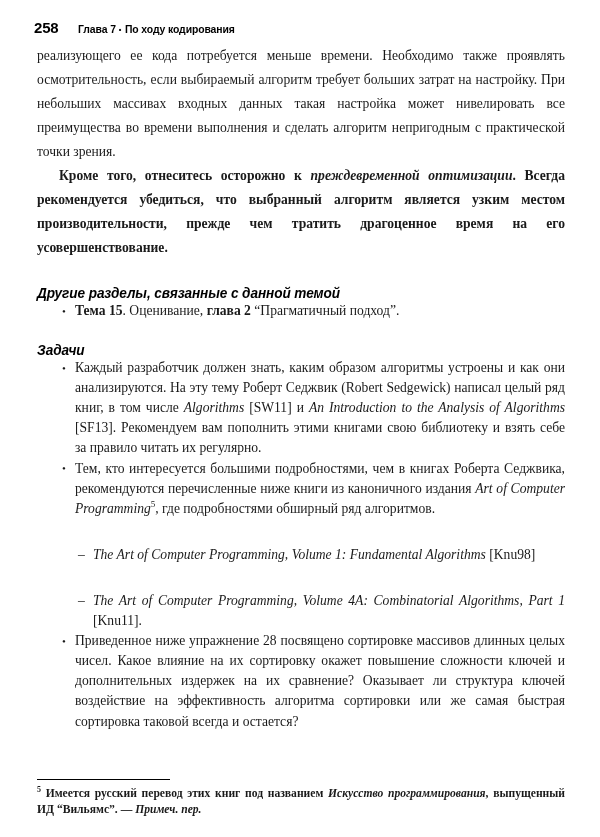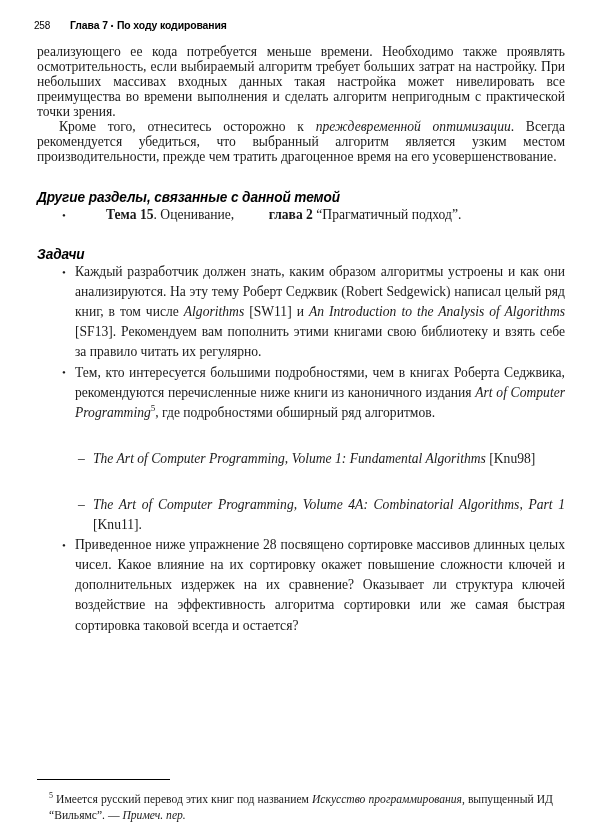--- a/index.html
+++ b/index.html
@@ -26,22 +26,22 @@
   .running-head {
     position: absolute;
     left: 34px;
     top: 19px;
     display: flex;
     align-items: baseline;
     white-space: nowrap;
   }
   .folio {
     font-family: "Liberation Sans", "DejaVu Sans", sans-serif;
-    font-weight: normal;
-    font-size: 10px;
+    font-weight: bold;
+    font-size: 15px;
     letter-spacing: -0.2px;
     color: #000;
   }
   .head-title {
     font-family: "Liberation Sans", "DejaVu Sans", sans-serif;
     font-weight: bold;
     font-size: 11.2px;
     color: #000;
     margin-left: 20px;
     letter-spacing: -0.1px;
@@ -60,31 +60,32 @@
   .col {
     position: absolute;
     left: 37px;
     top: 44px;
     width: 528px;
   }
 
   p.body {
     margin: 0;
     font-size: 13.6px;
-    line-height: 15px;
+    line-height: 24px;
     text-align: justify;
     text-justify: inter-word;
     hyphens: manual;
   }
   p.body.indent {
     text-indent: 22px;
+    font-weight: bold;
   }
 
   i, .it { font-style: italic; }
-  b, .bd { font-weight: bold; margin-left: 31px; }
+  b, .bd { font-weight: bold; }
 
   sup.fn {
     font-size: 9px;
     vertical-align: super;
     line-height: 0;
     font-style: normal;
   }
 
   
   h2.sec {
@@ -158,24 +159,25 @@
     top: 779px;
     width: 528px;
   }
   .fn-rule {
     width: 133px;
     height: 1px;
     background: #000;
     margin: 0 0 6px 0;
   }
   .fn-text {
-    margin: 12px;
+    margin: 0;
     font-size: 11.6px;
     line-height: 16.4px;
     text-align: justify;
+    font-weight: bold;
   }
   .fn-text sup {
     font-size: 8px;
     vertical-align: super;
     line-height: 0;
   }
 </style>
 </head>
 <body>
 

